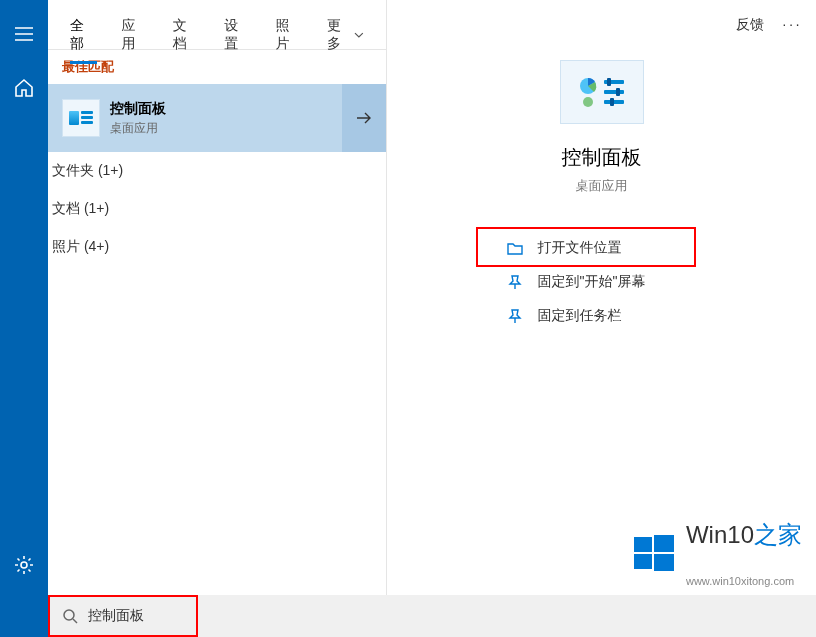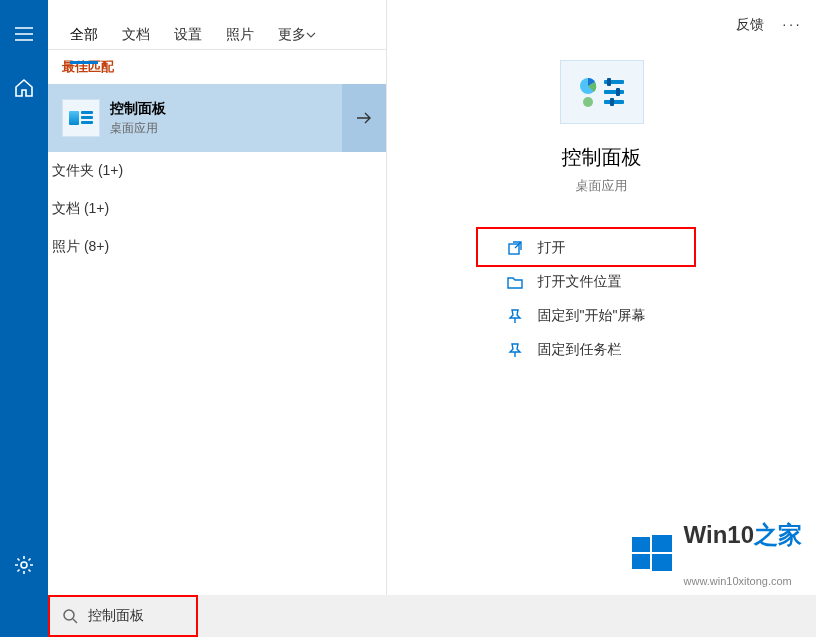--- a/index.html
+++ b/index.html
@@ -46,21 +46,21 @@
     
     .red-box-1 { position: absolute; border: 2px solid #ff0000; pointer-events: none; }
     
     .search-bar { position: absolute; left: 48px; bottom: 0; right: 0; height: 42px; background: #f0f0f0; display: flex; align-items: center; padding: 0 14px; gap: 10px; }
     .search-icon { color: #666; }
     .search-text { font-size: 14px; color: #333; }
     
     .branding { position: absolute; right: 14px; bottom: 50px; display: flex; align-items: center; gap: 10px; }
     .brand-win { width: 44px; height: 44px; }
     .brand-texts { display: flex; flex-direction: column; }
-    .brand-title { font-size: 24px; font-weight: 700; color: #333; }
+    .brand-title { font-size: 24px; font-weight: 400; color: #333; }
     .brand-title .accent { color: #0078d4; }
     .brand-url { font-size: 11px; color: #888; margin-top: 24px; }
     
     .cp-mini-icon { display: flex; gap: 2px; }
     .cp-mini-icon .l { width: 10px; height: 14px; background: linear-gradient(#4fc3f7,#0288d1); border-radius: 1px; position: relative; }
     .cp-mini-icon .r { width: 12px; display: flex; flex-direction: column; gap: 2px; }
     .cp-mini-icon .r div { height: 3px; background: #0288d1; border-radius: 1px; }
     
     svg { display: block; }
   </style>
@@ -83,20 +83,21 @@
     <svg width="20" height="20" viewBox="0 0 20 20">
         <circle cx="10" cy="10" r="3" fill="none" stroke="#fff" stroke-width="1.6"></circle>
         <path d="M10 1v3M10 16v3M1 10h3M16 10h3M3.5 3.5l2 2M14.5 14.5l2 2M16.5 3.5l-2 2M5.5 14.5l-2 2" stroke="#fff" stroke-width="1.6"></path>
       </svg>
   </div>
 </div>
 
 <div class="left-panel">
   <div class="tabs-bar">
     <div class="tab active">全部</div>
+    <div class="tab">应用</div>
     <div class="tab">文档</div>
     <div class="tab">设置</div>
     <div class="tab">照片</div>
     <div class="tab tab-more">
       <span>更多</span>
       <svg width="10" height="6" viewBox="0 0 10 6">
           <path d="M1 1l4 4 4-4" fill="none" stroke="#555" stroke-width="1.2"></path>
         </svg>
     </div>
   </div>
@@ -120,21 +121,21 @@
     </div>
     <div class="result-chevron">
       <svg width="18" height="14" viewBox="0 0 18 14">
           <path d="M2 7h13M10 2l5 5-5 5" fill="none" stroke="#333" stroke-width="1.4"></path>
         </svg>
     </div>
   </div>
 
   <div class="category-item">文件夹 (1+)</div>
   <div class="category-item">文档 (1+)</div>
-  <div class="category-item">照片 (8+)</div>
+  <div class="category-item">照片 (4+)</div>
 </div>
 
 <div class="right-panel">
   <div class="top-right">
     <span>反馈</span>
     <span class="ellipsis">···</span>
   </div>
 
   <div class="detail-content">
     <div class="detail-icon-box">
@@ -149,29 +150,20 @@
         <rect x="33" y="6" width="4" height="8" rx="1" fill="#01579b"></rect>
         <rect x="42" y="16" width="4" height="8" rx="1" fill="#01579b"></rect>
         <rect x="36" y="26" width="4" height="8" rx="1" fill="#01579b"></rect>
       </svg>
     </div>
     <div class="detail-title">控制面板</div>
     <div class="detail-sub">桌面应用</div>
 
     <div class="actions" style="position:relative;">
       <div class="red-box-1" style="left:-16px; top:-4px; width:220px; height:40px;"></div>
-      <div class="action-item highlighted">
-        <span class="aicon">
-          <svg width="16" height="16" viewBox="0 0 16 16">
-              <rect x="2" y="4" width="10" height="10" fill="none" stroke="#0078d4" stroke-width="1.4"></rect>
-              <path d="M6 2h8v8M14 2L8 8" fill="none" stroke="#0078d4" stroke-width="1.4"></path>
-            </svg>
-        </span>
-        <span>打开</span>
-      </div>
       <div class="action-item">
         <span class="aicon">
           <svg width="16" height="16" viewBox="0 0 16 16">
               <path d="M1 4h5l2 2h7v8H1z" fill="none" stroke="#0078d4" stroke-width="1.4"></path>
             </svg>
         </span>
         <span>打开文件位置</span>
       </div>
       <div class="action-item">
         <span class="aicon">

